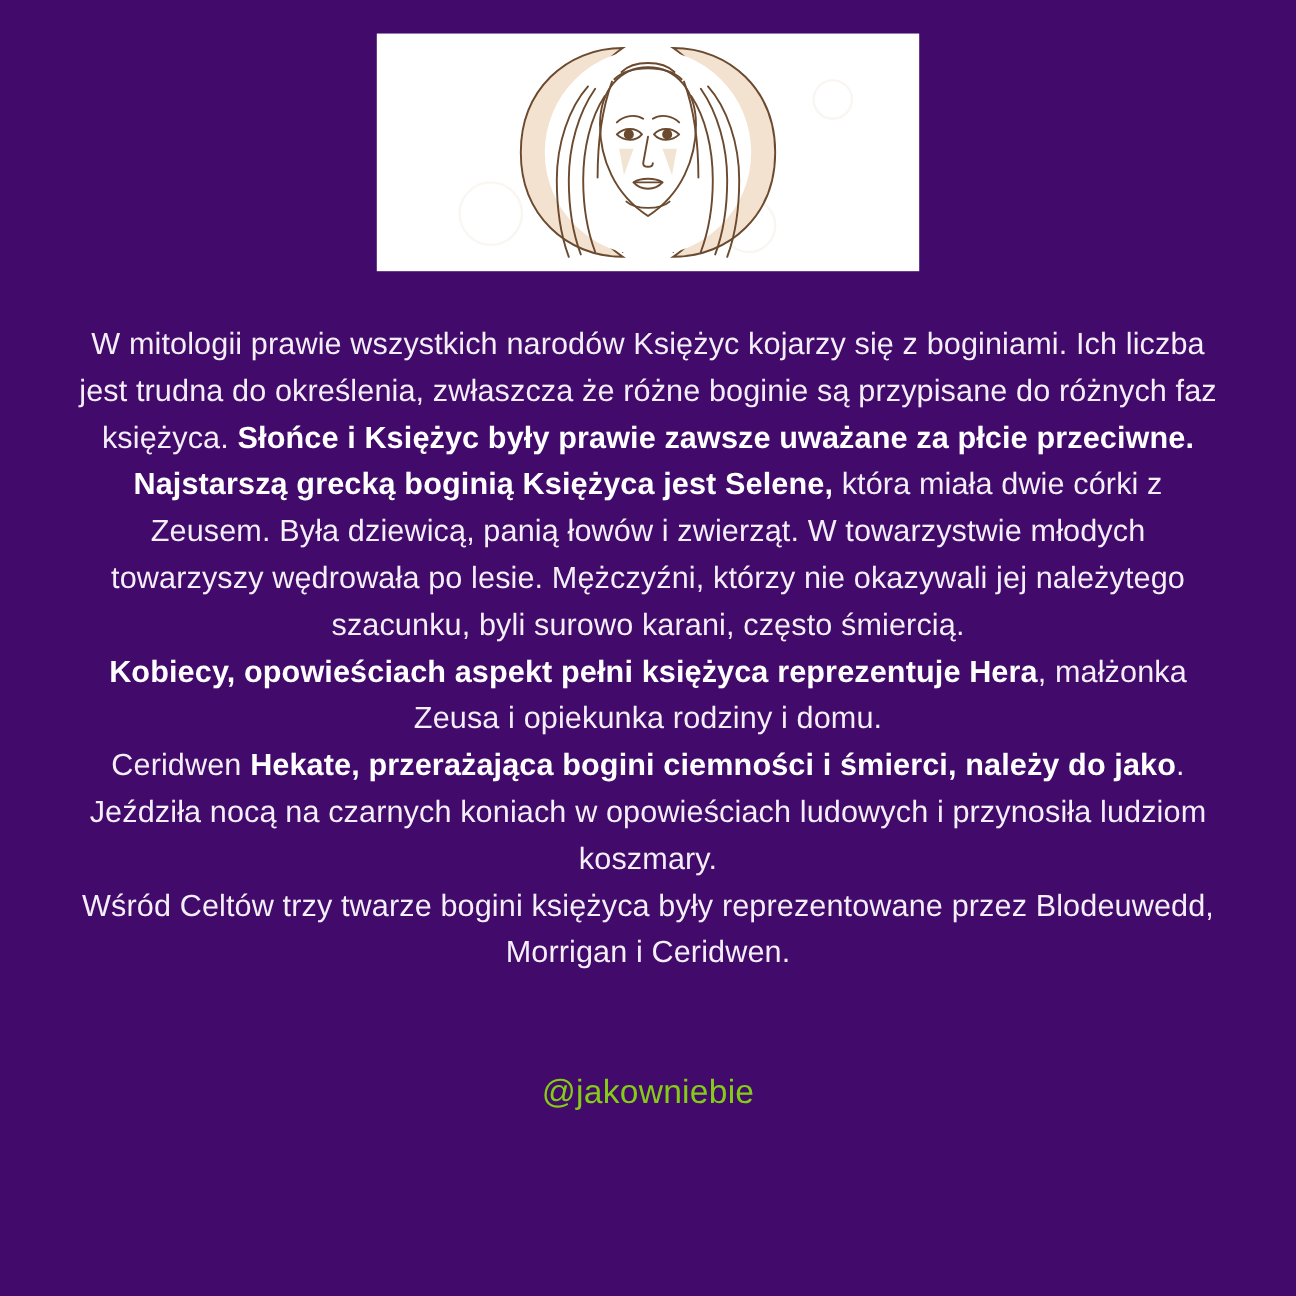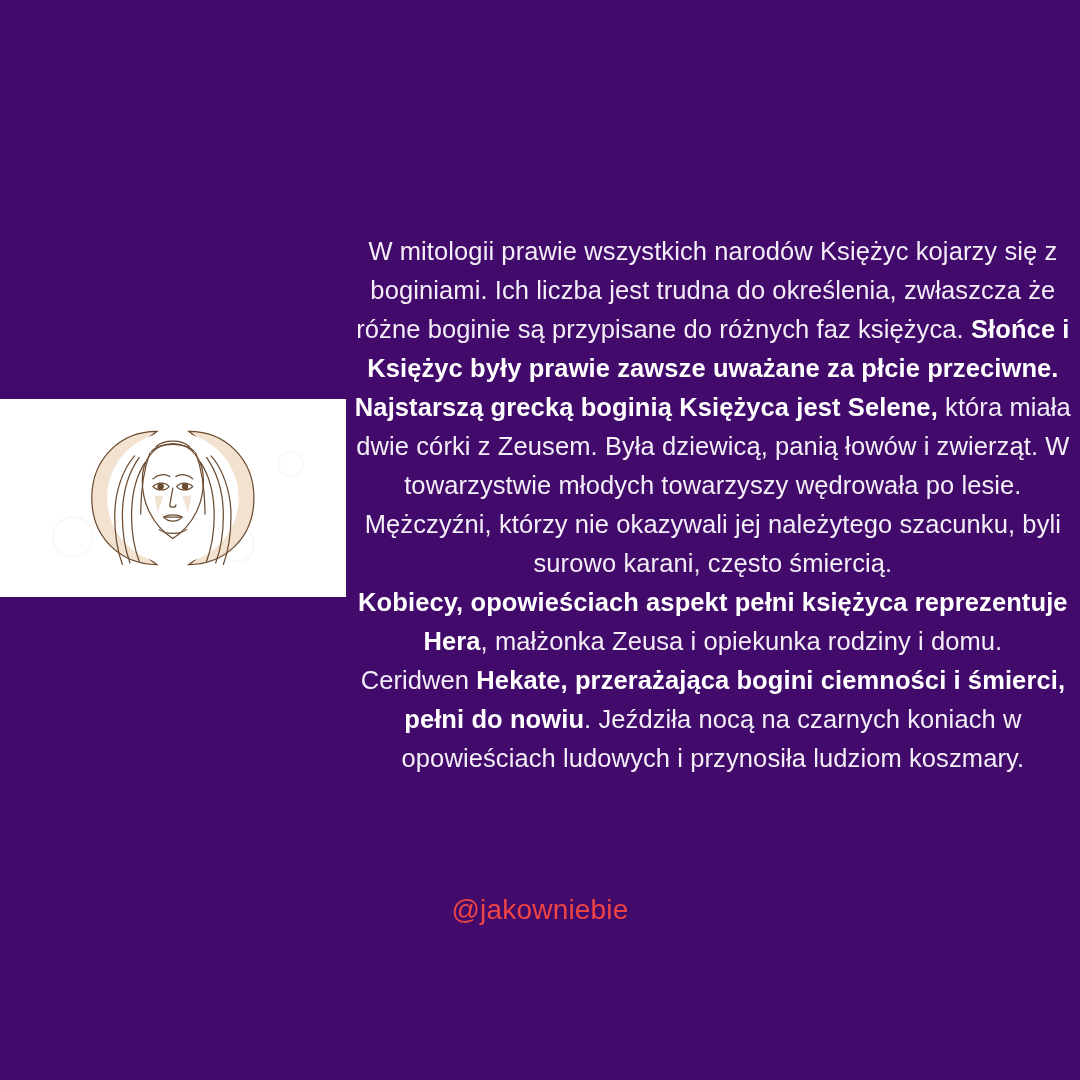--- a/index.html
+++ b/index.html
@@ -12,21 +12,21 @@
     background: #420a6b;
     font-family: "Liberation Sans", sans-serif;
     overflow: hidden;
   }
   .page {
     position: relative;
     width: 1080px;
     height: 968px;
     box-sizing: border-box;
     display: flex;
-    flex-direction: row;
+    flex-direction: column;
     align-items: center;
   }
   .image-card {
     margin-top: 28px;
     width: 452px;
     height: 198px;
     background: #ffffff;
     display: flex;
     align-items: center;
     justify-content: center;
@@ -53,21 +53,21 @@
   b {
     font-weight: 700;
     color: #ffffff;
   }
   .handle {
     position: absolute;
     left: 0;
     right: 0;
     bottom: 42px;
     text-align: center;
-    color: #ef4444;
+    color: #84cc16;
     font-size: 28px;
     letter-spacing: 0.2px;
   }
 </style>
 </head>
 <body style="background: rgb(66, 10, 107);">
 
 <div class="page">
 
   <div class="image-card" style="background: rgb(255, 255, 255);">
@@ -166,18 +166,19 @@
           <path d="M202 96 L214 96 L206 118 Z"></path>
           <path d="M250 96 L238 96 L246 118 Z"></path>
         </g>
       </g>
     </svg>
   </div>
 
   <div class="body-text" style="color: rgb(243, 238, 247);">
       <p class="para"><span>W mitologii prawie wszystkich narodów Księżyc kojarzy się z boginiami. Ich liczba jest trudna do określenia, zwłaszcza że różne boginie są przypisane do różnych faz księżyca. </span><b>Słońce i Księżyc były prawie zawsze uważane za płcie przeciwne. Najstarszą grecką boginią Księżyca jest Selene,</b><span> która miała dwie córki z Zeusem.  Była dziewicą, panią łowów i zwierząt. W towarzystwie młodych towarzyszy wędrowała po lesie. Mężczyźni, którzy nie okazywali jej należytego szacunku, byli surowo karani, często śmiercią.</span></p>
       <p class="para"><b>Kobiecy, opowieściach aspekt pełni księżyca reprezentuje Hera</b><span>, małżonka Zeusa i opiekunka rodziny i domu.</span></p>
-      <p class="para"><span>Ceridwen </span><b>Hekate, przerażająca bogini ciemności i śmierci, pełni do nowiu</b><span>. Jeździła nocą na czarnych koniach w opowieściach ludowych i przynosiła ludziom koszmary.</span></p>
+      <p class="para"><span>Ceridwen </span><b>Hekate, przerażająca bogini ciemności i śmierci, należy do jako</b><span>. Jeździła nocą na czarnych koniach w opowieściach ludowych i przynosiła ludziom koszmary.</span></p>
+      <p class="para"><span>Wśród Celtów trzy twarze bogini księżyca były reprezentowane przez Blodeuwedd, Morrigan i Ceridwen.</span></p>
     </div>
 
   <div class="handle">@jakowniebie</div>
 
 </div>
 
 </body></html>

